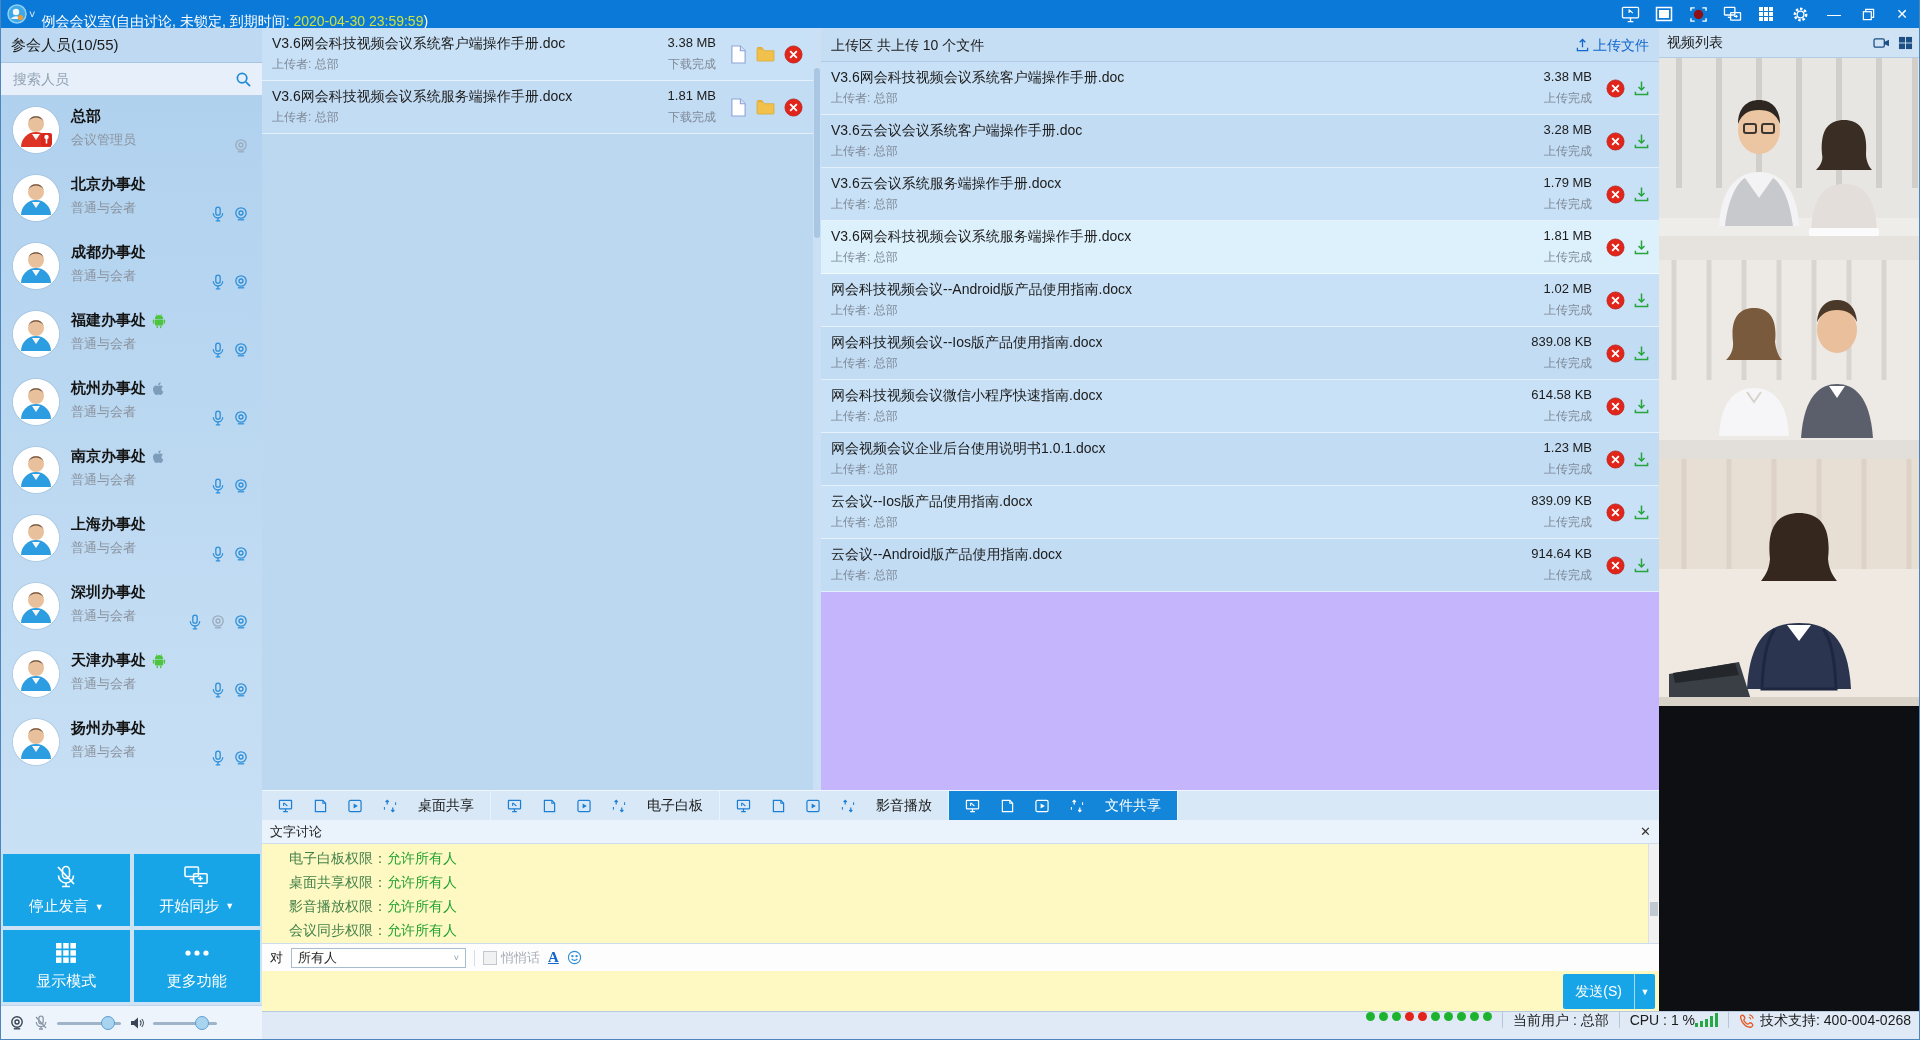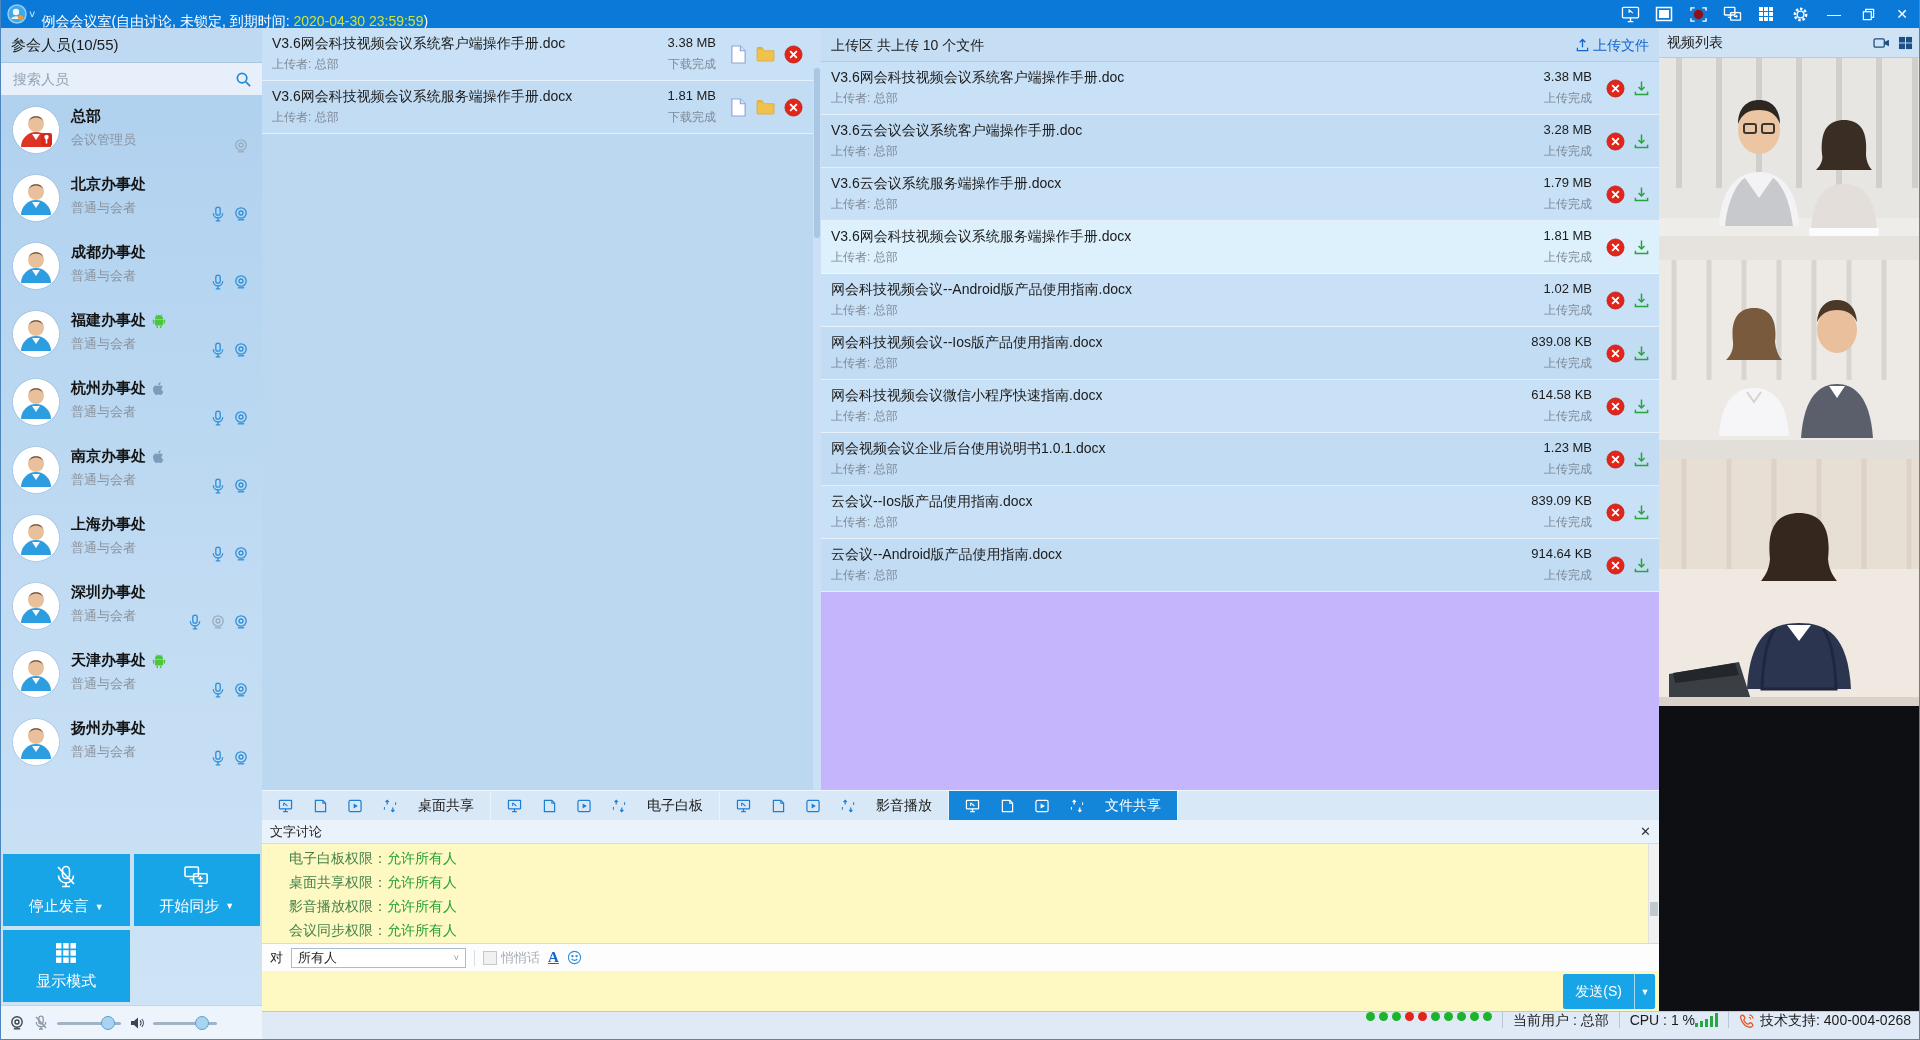--- a/index.html
+++ b/index.html
@@ -658,20 +658,32 @@
               <rect x="2" y="9.2" width="5.5" height="5.5"></rect>
               <rect x="9.2" y="9.2" width="5.5" height="5.5"></rect>
               <rect x="16.4" y="9.2" width="5.5" height="5.5"></rect>
               <rect x="2" y="16.4" width="5.5" height="5.5"></rect>
               <rect x="9.2" y="16.4" width="5.5" height="5.5"></rect>
               <rect x="16.4" y="16.4" width="5.5" height="5.5"></rect>
             </svg>
         </span>
         <span class="ctl-label">
             <span>显示模式</span>
+          </span>
+      </div>
+      <div class="ctl-btn">
+        <span>
+          <svg viewBox="0 0 30 24" width="30" height="24" fill="#fff">
+              <circle cx="6" cy="12" r="2.6"></circle>
+              <circle cx="15" cy="12" r="2.6"></circle>
+              <circle cx="24" cy="12" r="2.6"></circle>
+            </svg>
+        </span>
+        <span class="ctl-label">
+            <span>更多功能</span>
           </span>
       </div>
     </div>
 
     <div class="device-bar">
       <span>
         <svg viewBox="0 0 16 16" width="16" height="16" fill="none" stroke="#3a4656" stroke-width="1.4">
             <circle cx="8" cy="7" r="5.2"></circle>
             <circle cx="8" cy="7" r="2"></circle>
             <path d="M4.8 13.8h6.4"></path>

